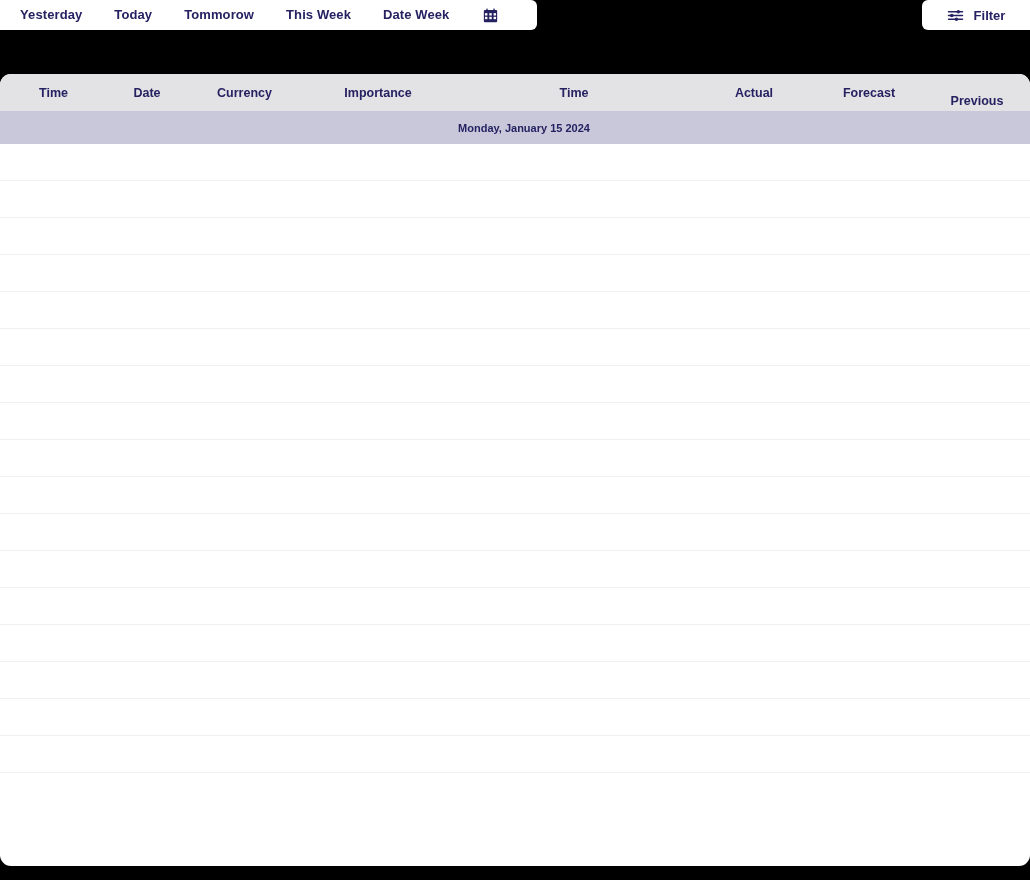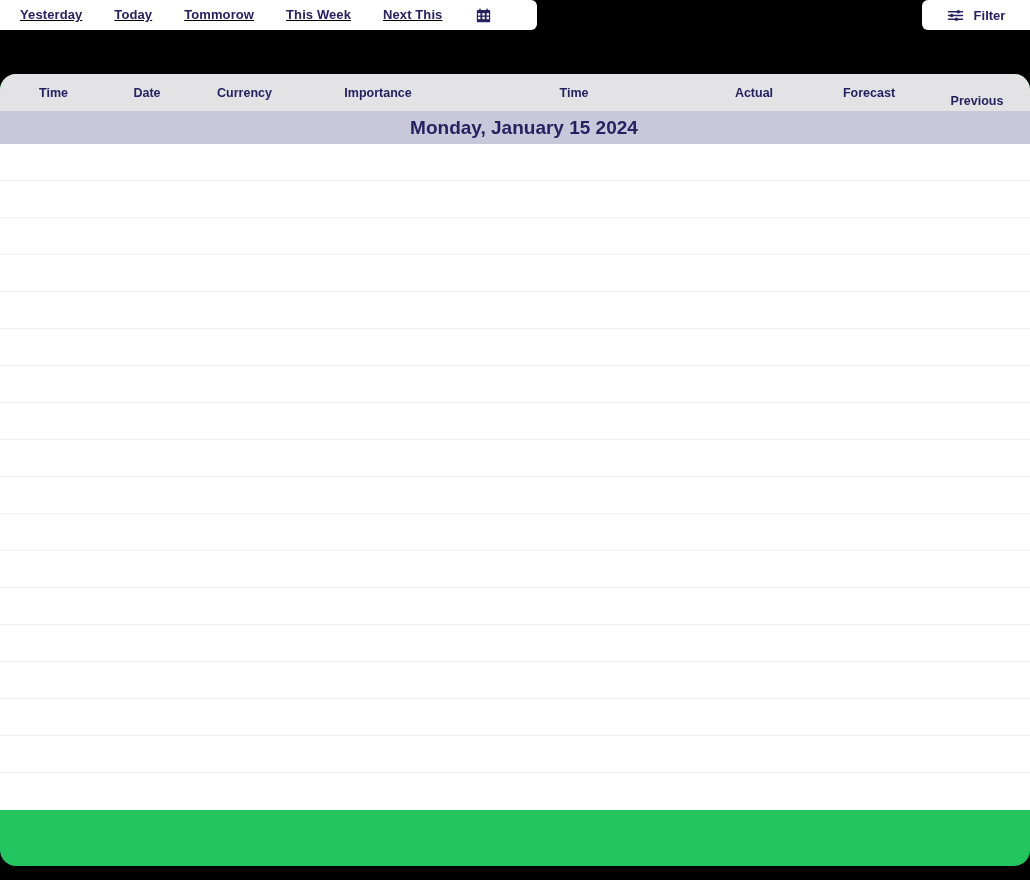--- a/index.html
+++ b/index.html
@@ -33,21 +33,20 @@
     left: 0;
     top: 0;
     height: 30px;
     width: 537px;
     background: #ffffff;
     border-radius: 0 6px 6px 0;
     display: flex;
     align-items: center;
     box-sizing: border-box;
     padding-left: 14px;
-    text-decoration: underline;
   }
 
   .nav-item {
     color: #262262;
     font-size: 13px;
     font-weight: bold;
     letter-spacing: 0.1px;
     padding: 0 16px;
     line-height: 30px;
     cursor: pointer;
@@ -92,22 +91,22 @@
 
   .icon-svg { display: block; }
 
   
   .table-card {
     position: absolute;
     left: 0;
     top: 74px;
     width: 1030px;
     height: 792px;
-    background: #22c55e;
-    border-radius: 16px;
+    background: #ffffff;
+    border-radius: 11px;
     overflow: hidden;
     box-sizing: border-box;
   }
 
   .table-head {
     display: flex;
     align-items: center;
     height: 37px;
     background: #e3e2e4;
     border-radius: 8px 8px 0 0;
@@ -132,21 +131,21 @@
   .col-forecast  { width: 110px; }
   .col-previous  { width: 106px; margin-top: 16px; }
 
   .day-header {
     height: 33px;
     background: #c8c8da;
     display: flex;
     align-items: center;
     justify-content: center;
     color: #262262;
-    font-size: 19px;
+    font-size: 11px;
     font-weight: bold;
     font-family: "Liberation Sans", sans-serif;
   }
 
   .day-header.offset-mon { padding-left: 18px; }
 
   .event-row {
     display: flex;
     align-items: center;
     height: 37px;
@@ -171,21 +170,21 @@
 
 <div id="app">
 
   <div class="toolbar-row">
 
     <div class="nav-card">
       <button class="nav-item">Yesterday</button>
       <button class="nav-item">Today</button>
       <button class="nav-item">Tommorow</button>
       <button class="nav-item">This Week</button>
-      <button class="nav-item">Next This</button>
+      <button class="nav-item">Date Week</button>
       <button class="cal-btn">
         <span>
           <svg class="icon-svg" width="15" height="15" viewBox="0 0 16 16" fill="none">
             <rect x="0.9" y="2.2" width="14.2" height="12.9" rx="1.1" fill="#262262"></rect>
             <rect x="2.1" y="5.5" width="2.6" height="2.5" fill="#ffffff"></rect>
             <rect x="6.7" y="5.5" width="2.6" height="2.5" fill="#ffffff"></rect>
             <rect x="11.3" y="5.5" width="2.6" height="2.5" fill="#ffffff"></rect>
             <rect x="2.1" y="9.4" width="2.6" height="2.5" fill="#ffffff"></rect>
             <rect x="6.7" y="9.4" width="2.6" height="2.5" fill="#ffffff"></rect>
             <rect x="11.3" y="9.4" width="2.6" height="2.5" fill="#ffffff"></rect>

